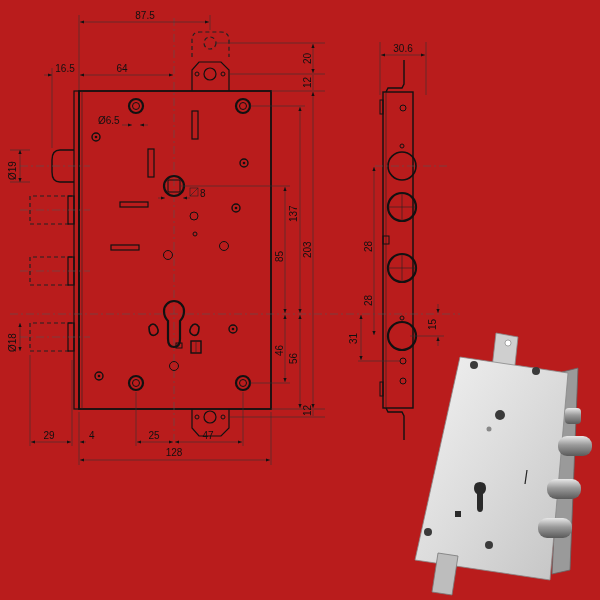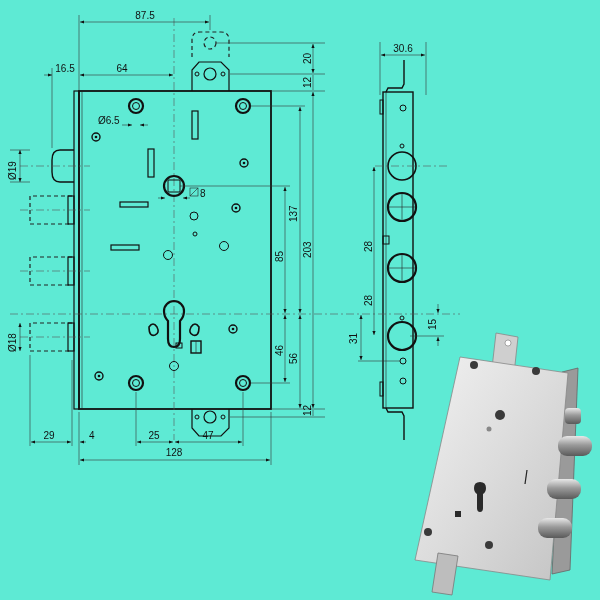--- a/index.html
+++ b/index.html
@@ -1,16 +1,16 @@
 <!DOCTYPE html>
 <html><head>
 <meta charset="utf-8">
 <style>
   html,body{margin:0;padding:0;background:#fff;}
-  #stage{position:relative;width:600px;height:600px;overflow:hidden;background:#5eead4;font-family:"Liberation Sans",sans-serif;}
+  #stage{position:relative;width:600px;height:600px;overflow:hidden;background:#b91c1c;font-family:"Liberation Sans",sans-serif;}
   svg text{font-family:"Liberation Sans",sans-serif;font-size:10px;fill:#111;}
   .ln{stroke:#111;fill:none;}
   .thin{stroke:#222;stroke-width:0.6;fill:none;}
   .dim{stroke:#333;stroke-width:0.6;fill:none;}
   .cl{stroke:#555;stroke-width:0.6;fill:none;stroke-dasharray:8 3 2 3;}
   .dash{stroke:#222;stroke-width:1.2;fill:none;stroke-dasharray:4 3;}
   .heavy{stroke:#111;stroke-width:2.2;fill:none;}
 </style>
 </head>
 <body>

